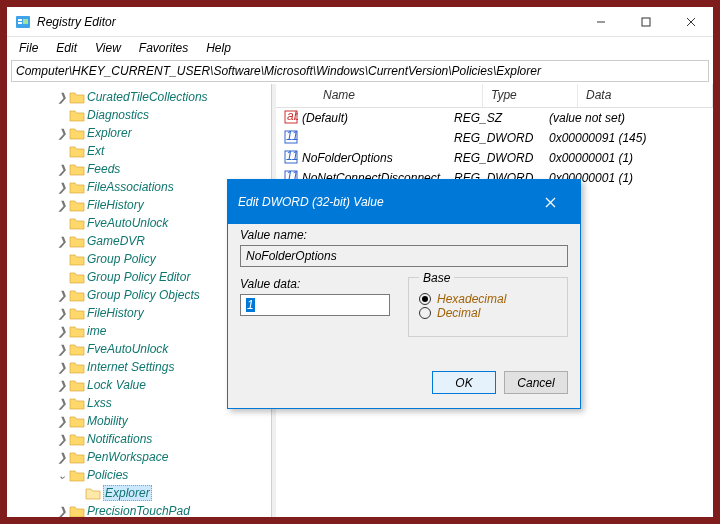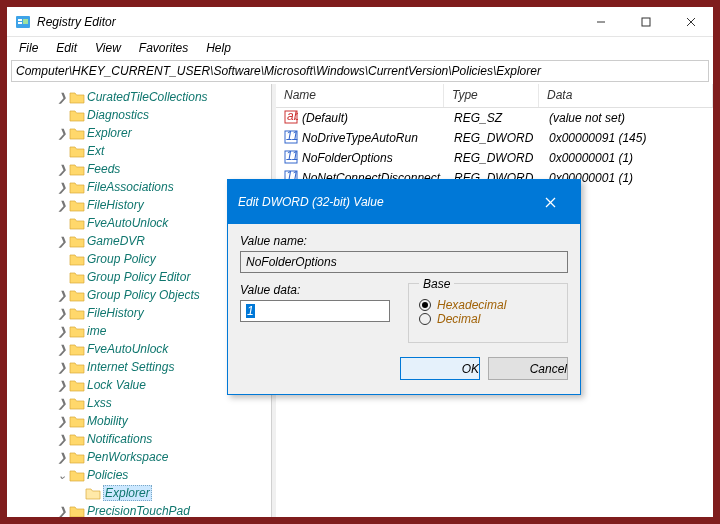--- a/index.html
+++ b/index.html
@@ -11,54 +11,54 @@
   .sysbtn { width: 45px; height: 29px; display:flex; align-items:center; justify-content:center; color:#555; }
   .menubar { height: 21px; display:flex; align-items:center; padding: 0 4px; gap: 2px; }
   .menuitem { padding: 2px 8px; color:#000; }
   .addressbar { height: 22px; border:1px solid #ccc; margin: 2px 4px; display:flex; align-items:center; padding: 0 4px; font-size:12px; color:#000; overflow:hidden; white-space:nowrap; }
   .split { display:flex; height: calc(100% - 30px - 21px - 26px); }
   .tree { width: 265px; border-right:1px solid #d0d0d0; overflow:auto; padding: 4px 0; }
   .splitter { width:4px; background:#f0f0f0; cursor:col-resize; }
   .list { flex:1; overflow:auto; }
   .list-header { display:flex; border-bottom:1px solid #e0e0e0; background:#fff; height:24px; position:sticky; top:0; }
   .col { padding:4px 8px; border-right:1px solid #e8e8e8; color:#333; }
-  .col.name { width: 168px; }
+  .col.name { width: 168px; margin-left: 39px; }
   .col.type { width: 95px; }
   .col.data { flex:1; }
   .row { display:flex; height:20px; align-items:center; }
   .cell { padding: 0 8px; color:#000; white-space:nowrap; overflow:hidden; }
   .cell.name { width:170px; display:flex; align-items:center; gap:4px;}
   .cell.type { width:95px; }
   .cell.data { flex:1; }
   .reg-icon { width:14px; height:14px; flex:0 0 14px; }
   
   .node { display:flex; align-items:center; height:18px; padding-right:6px; white-space:nowrap; }
   .indent { display:inline-block; }
   .twist { width:14px; text-align:center; color:#777; font-size:11px; }
   .folder { width:16px; height:14px; margin-right:2px; }
   .node-label { color:#0f766e; }
   .node.selected .node-label { background:#cce8ff; border:1px dotted #7aa7c7; padding:0 1px; }
   
   .dialog { position:absolute; left:220px; top:172px; width:354px; background:#f0f0f0; border:1px solid #0078d7; box-shadow: 3px 3px 6px rgba(0,0,0,0.25); }
   .dlg-title { background:#0078d7; color:#fff; height:44px; display:flex; align-items:center; padding:0 10px; justify-content:space-between; }
   .dlg-close { width:40px; height:26px; display:flex; align-items:center; justify-content:center; }
-  .dlg-body { padding: 10px 12px 14px 12px; }
+  .dlg-body { padding: 4px 12px 14px 12px; }
   .fld-label { margin-bottom:3px; color:#000; }
   .textbox { width:100%; border:1px solid #7a7a7a; background:#fff; padding:3px 5px; height:22px; }
   .textbox.small { width:150px; }
   .textbox.sel { background:#fff; }
   .textbox .seltext { background:#0078d7; color:#fff; padding:0 1px; }
   .row2 { display:flex; gap:18px; margin-top:10px; }
   .fieldset { border:1px solid #d0d0d0; padding:6px 10px 10px 10px; flex:1; }
   .legend { position:relative; top:-13px; background:#f0f0f0; padding:0 4px; display:inline-block; color:#000; }
   .radio-row { display:flex; align-items:center; gap:6px; margin-top:-6px; margin-bottom:6px; color:#a16207; }
   .radio { width:12px; height:12px; border:1px solid #333; border-radius:50%; display:inline-flex; align-items:center; justify-content:center; }
   .radio .dot { width:6px; height:6px; background:#000; border-radius:50%; }
   .btns { display:flex; justify-content:flex-end; gap:8px; margin-top:14px; }
-  .btn { width:80px; height:23px; background:#e1e1e1; border:1px solid #adadad; display:flex; align-items:center; justify-content:flex-end; }
+  .btn { width:64px; height:23px; background:#e1e1e1; border:1px solid #adadad; display:flex; align-items:center; justify-content:center;margin-top:20px; }
   .btn.default { border:1px solid #0078d7; background:#e5f1fb; }
   .app-icon { width:16px; height:16px; margin-right:6px; }
 </style>
 </head>
 <body>
 
 <div class="window">
 
   <div class="titlebar">
     <svg class="app-icon" viewBox="0 0 16 16">
@@ -311,21 +311,20 @@
             </div>
             <div class="cell type">REG_SZ</div>
             <div class="cell data">(value not set)</div>
           </div>
           <div class="row">
             <div class="cell name">
               <span><svg class="reg-icon" viewBox="0 0 14 14">
                   <rect x="1" y="1" width="12" height="12" fill="#fff" stroke="#36c"></rect>
                   <text x="2" y="10" font-size="6" fill="#36c">110</text>
                 </svg></span>
-              <span>NoDriveTypeAutoRun</span>
             </div>
             <div class="cell type">REG_DWORD</div>
             <div class="cell data">0x00000091 (145)</div>
           </div>
           <div class="row">
             <div class="cell name">
               <span><svg class="reg-icon" viewBox="0 0 14 14">
                   <rect x="1" y="1" width="12" height="12" fill="#fff" stroke="#36c"></rect>
                   <text x="2" y="10" font-size="6" fill="#36c">110</text>
                 </svg></span>

